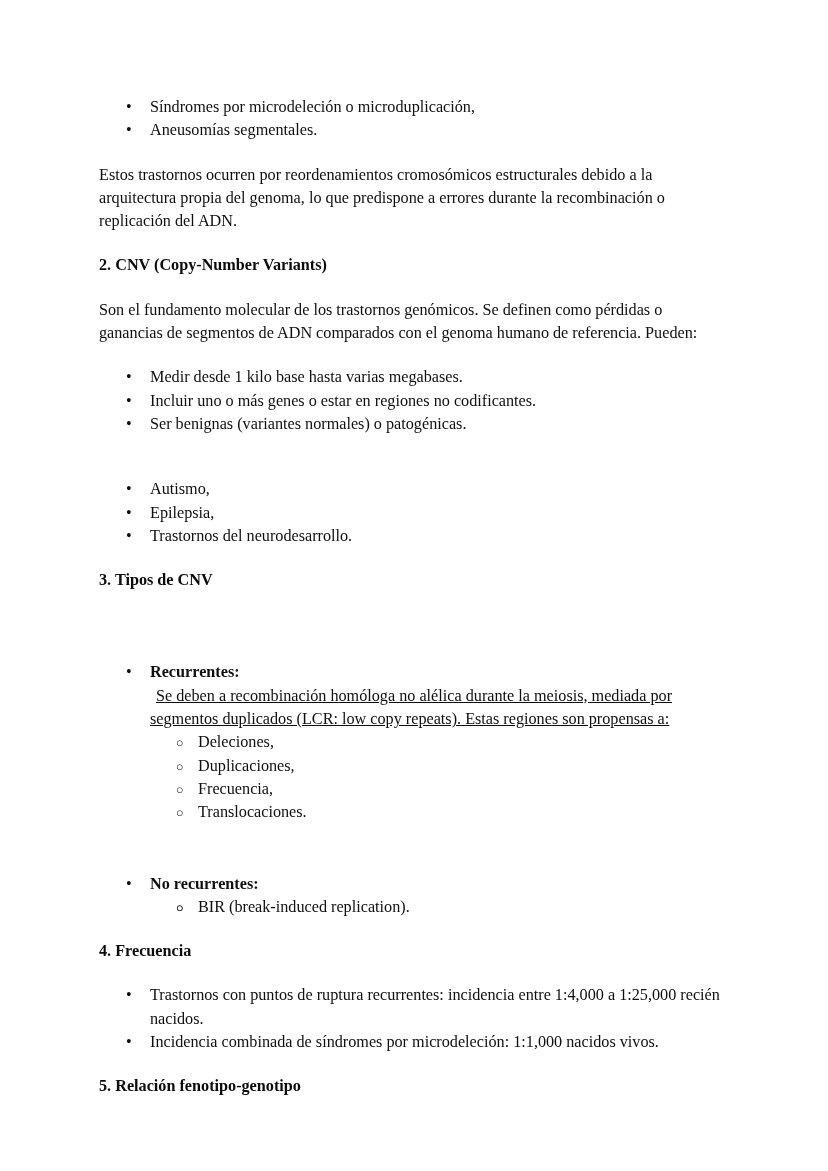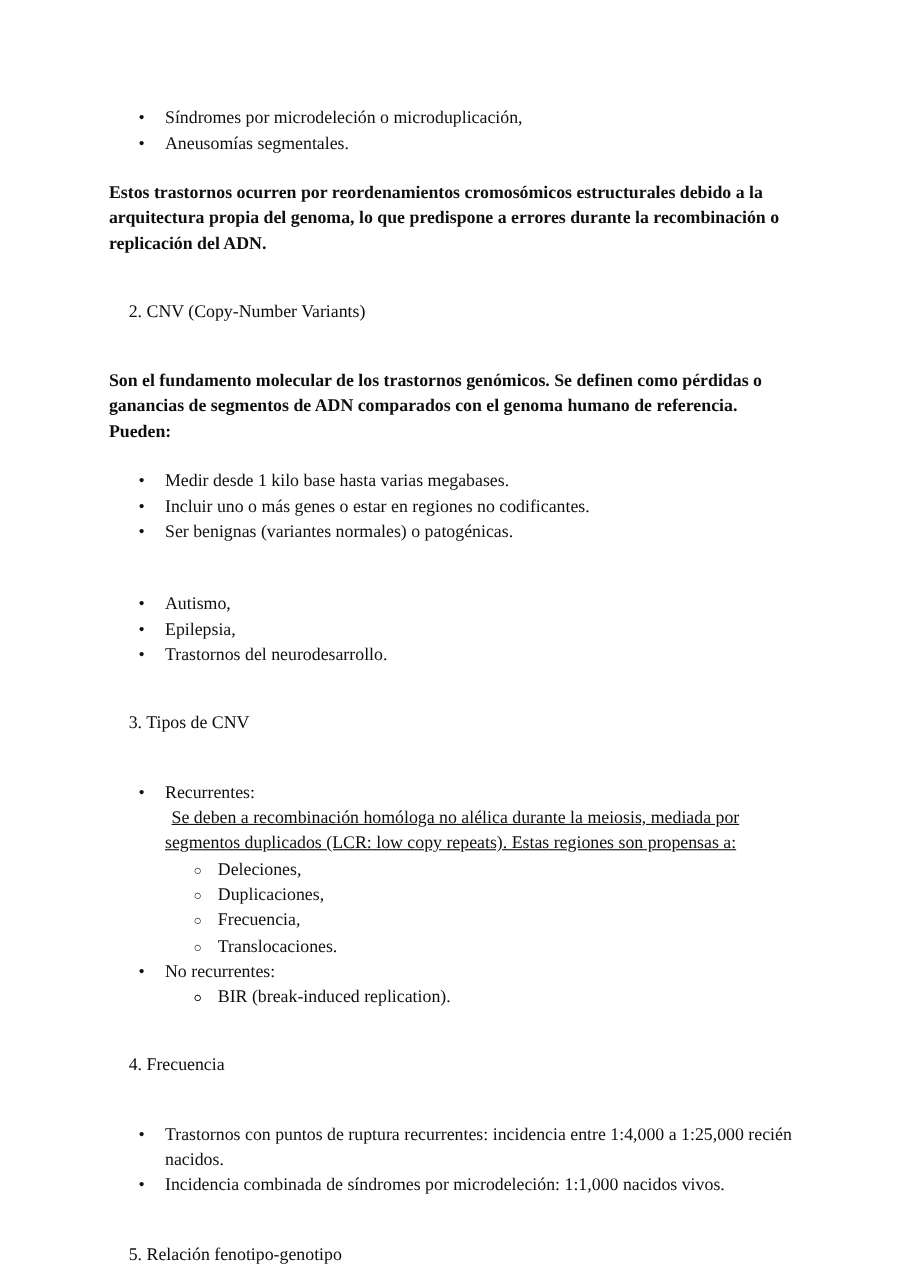--- a/index.html
+++ b/index.html
@@ -33,32 +33,31 @@
   }
 
   
   .para {
     font-size: 16.2px;
     line-height: 23.3px;
     margin: 0;
     padding: 0;
     text-align: left;
     color: #100f0f;
-    font-weight: bold;
   }
   .block-gap {
     height: 21px;
   }
 
   
   .heading {
     font-size: 16.2px;
     line-height: 23.3px;
-    font-weight: normal;
-    margin: 18px;
+    font-weight: bold;
+    margin: 0;
     padding: 0;
     color: #0b0b0b;
   }
 
   
   ul.lvl1 {
     list-style: none;
     margin: 0;
     padding: 0;
   }
@@ -76,21 +75,22 @@
     width: 12px;
     font-size: 16.2px;
     line-height: 23.3px;
     text-align: left;
     color: #100f0f;
   }
   ul.lvl1 > li .li-text {
     display: block;
   }
   ul.lvl1 > li .li-text.bold {
-    font-weight: normal;
+    font-weight: bold;
+    margin-top: 48px;
   }
 
   
   ul.lvl2 {
     list-style: none;
     margin: 0;
     padding: 0;
   }
   ul.lvl2 > li {
     position: relative;

